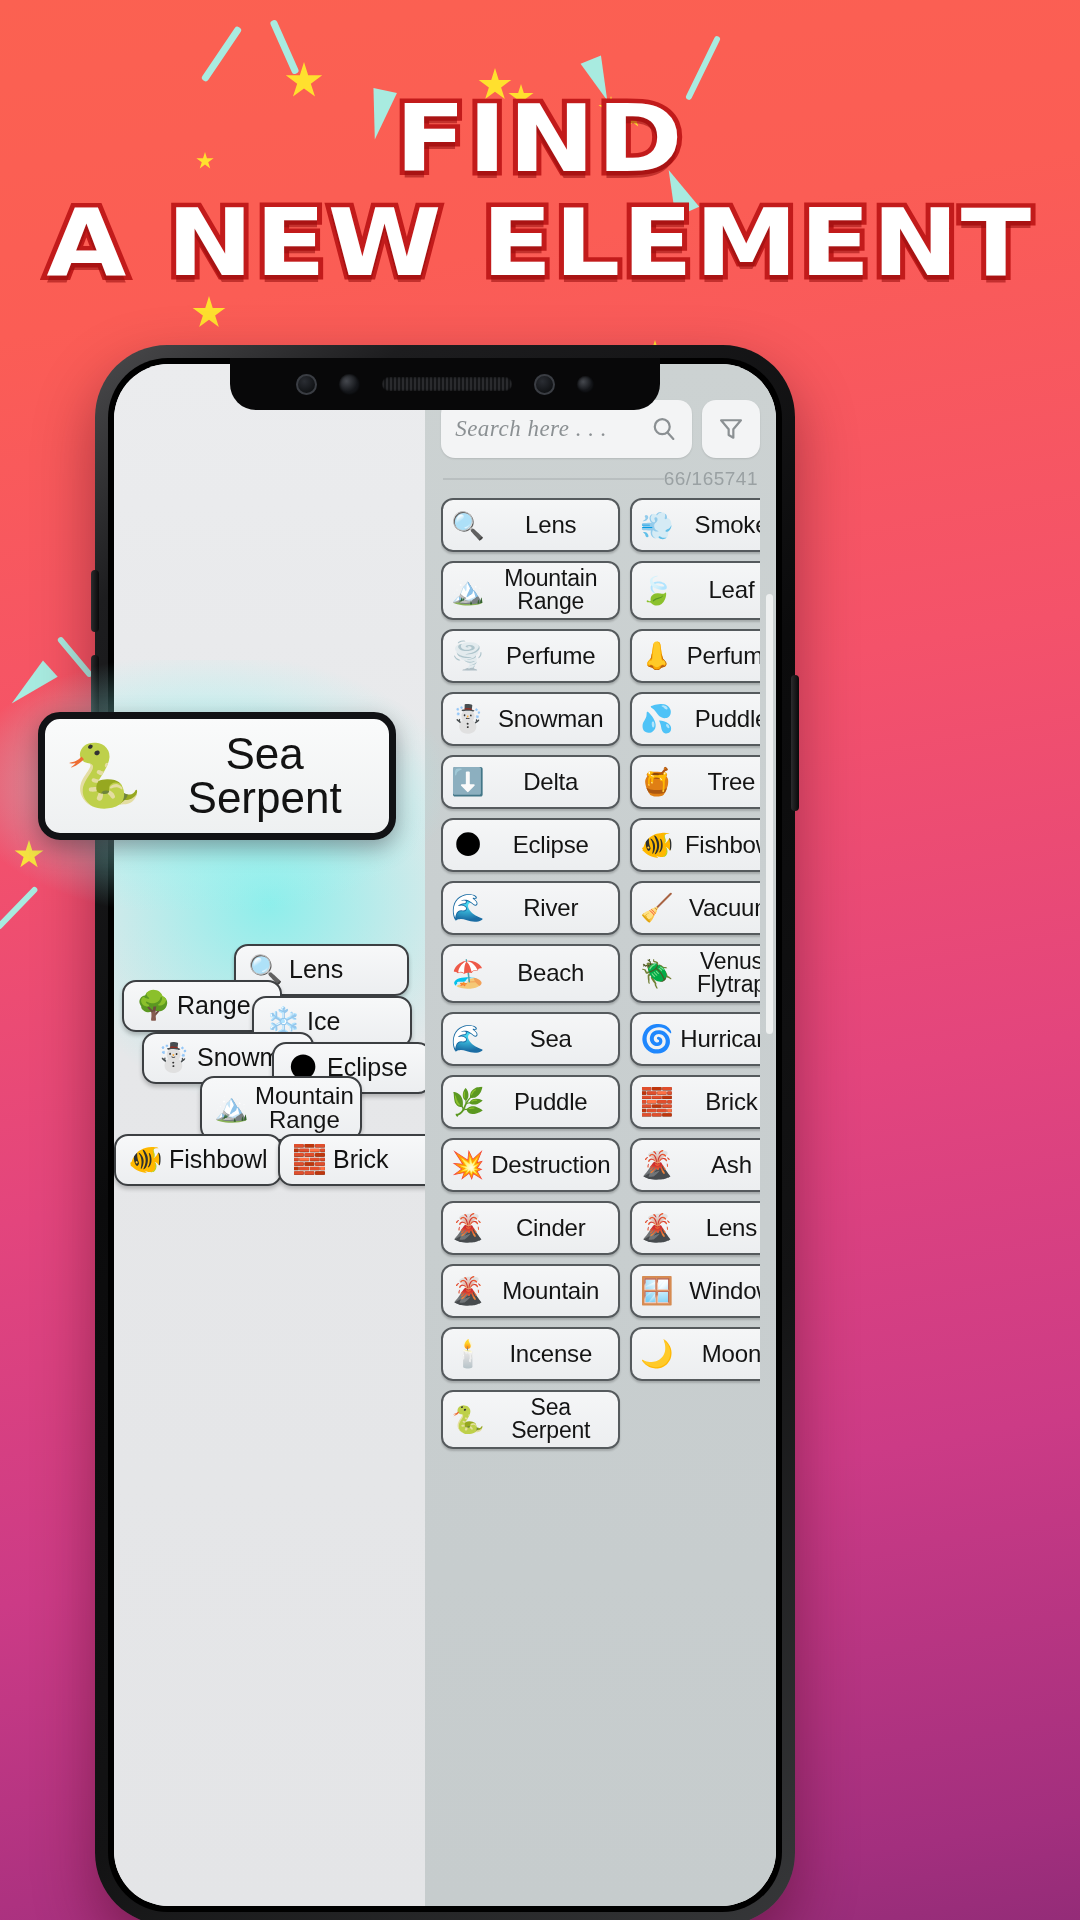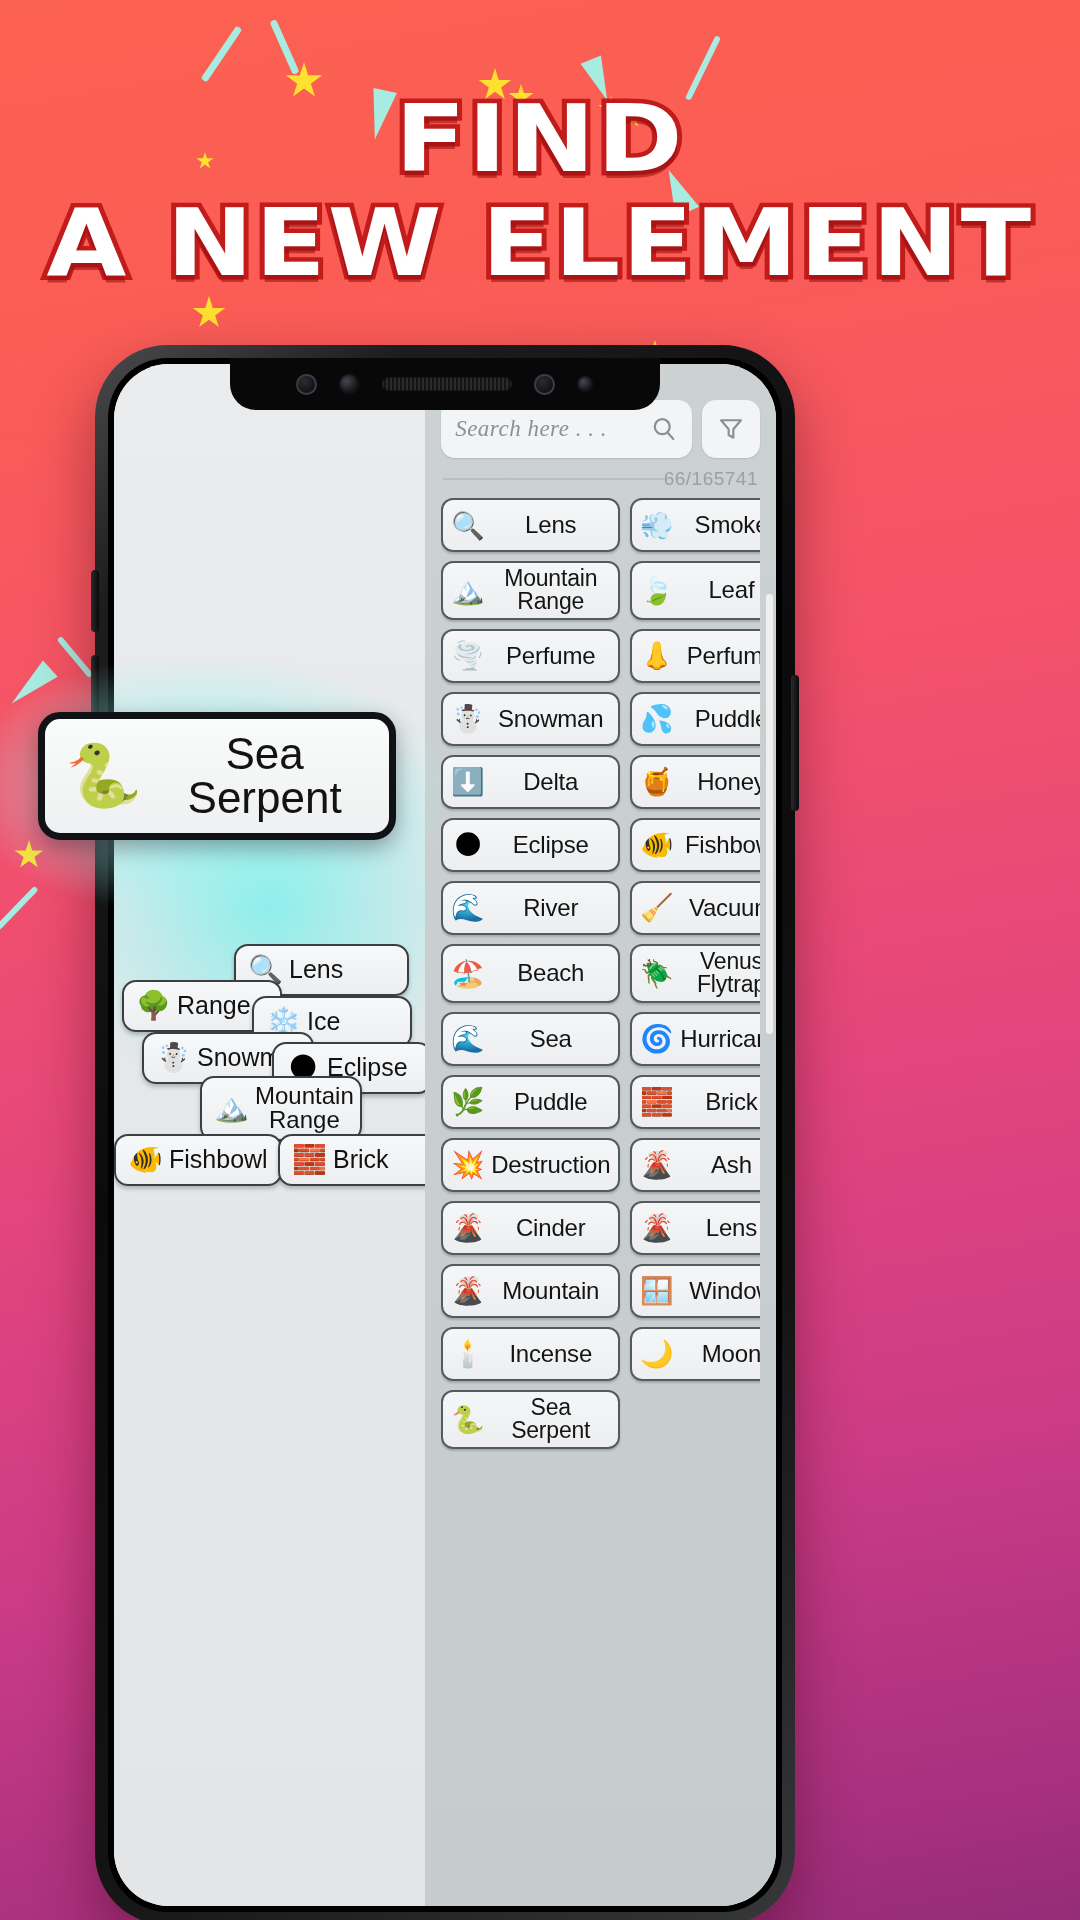--- a/index.html
+++ b/index.html
@@ -339,21 +339,21 @@
             <div class="chip">
               <span class="emo">💦</span>
               <span class="lbl">Puddle</span>
             </div>
             <div class="chip">
               <span class="emo">⬇️</span>
               <span class="lbl">Delta</span>
             </div>
             <div class="chip">
               <span class="emo">🍯</span>
-              <span class="lbl">Honey</span>
+              <span class="lbl">Tree</span>
             </div>
             <div class="chip">
               <span class="emo">🌑</span>
               <span class="lbl">Eclipse</span>
             </div>
             <div class="chip">
               <span class="emo">🐠</span>
               <span class="lbl">Fishbowl</span>
             </div>
             <div class="chip">

